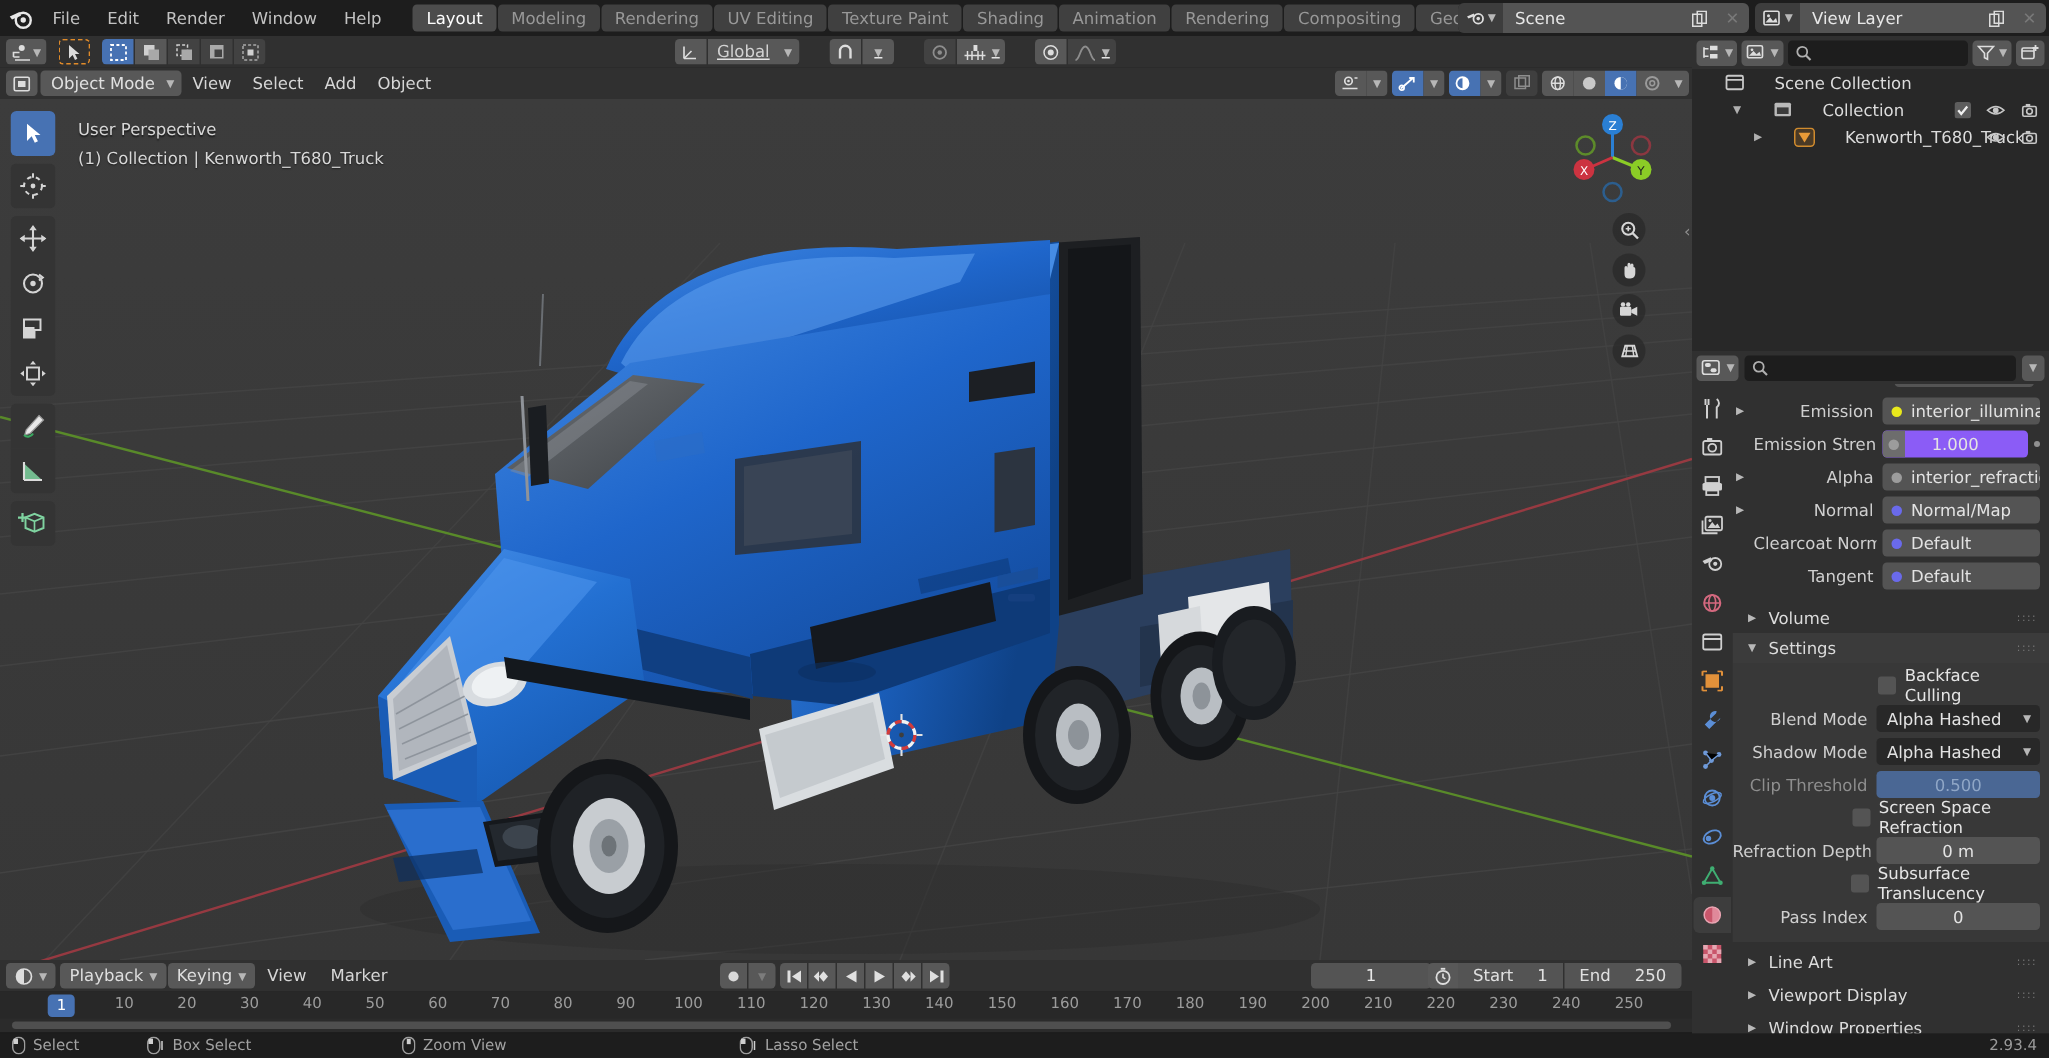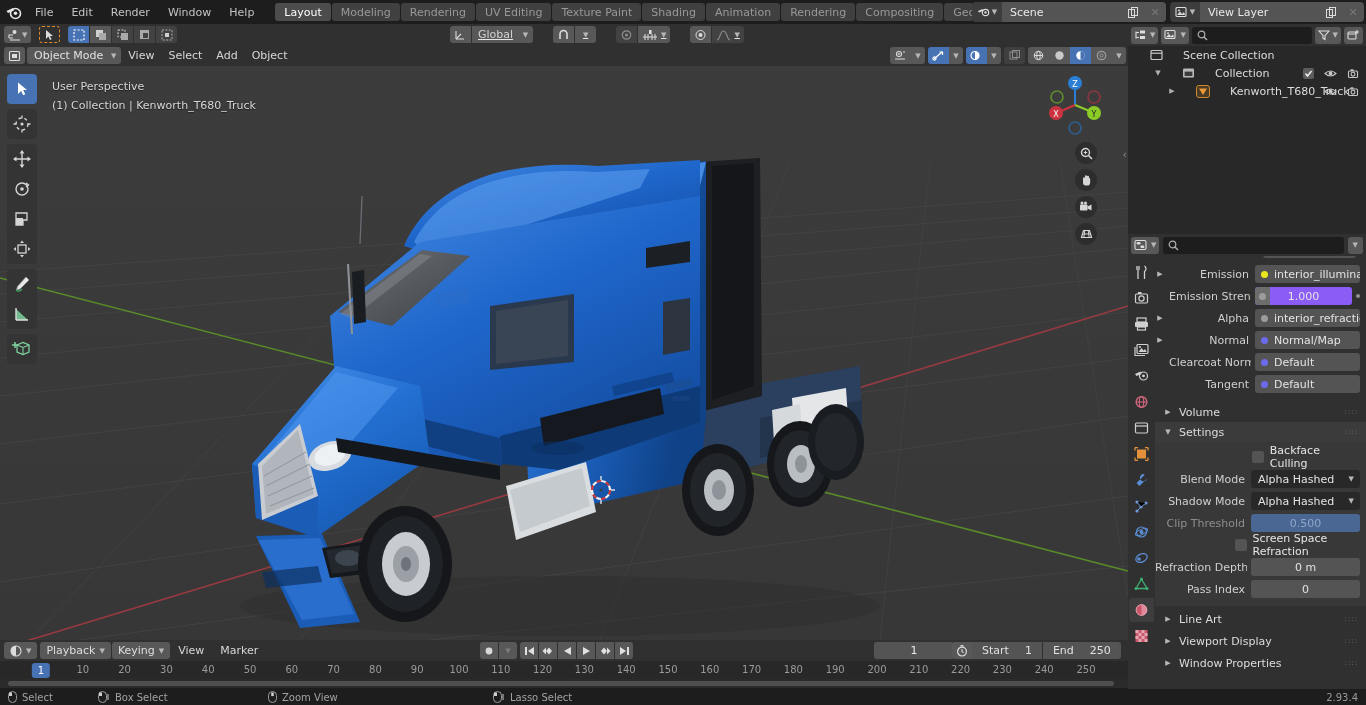--- a/index.html
+++ b/index.html
@@ -1179,20 +1179,25 @@
           <span class="sp"></span>
           <span class="chk"></span>
           <span>Screen Space Refraction</span>
         </div>
         <div class="prow">
           <span class="plabel">Refraction Depth</span>
           <span class="pfield center">
             <span>0 m</span>
           </span>
         </div>
+        <div class="chkrow">
+          <span class="sp"></span>
+          <span class="chk"></span>
+          <span>Subsurface Translucency</span>
+        </div>
         <div class="prow">
           <span class="plabel">Pass Index</span>
           <span class="pfield center">
             <span>0</span>
           </span>
         </div>
       </div>
 
       <div class="panel-hdr" style="margin-top:3px;">
         <span class="arrow-r">▶</span>

